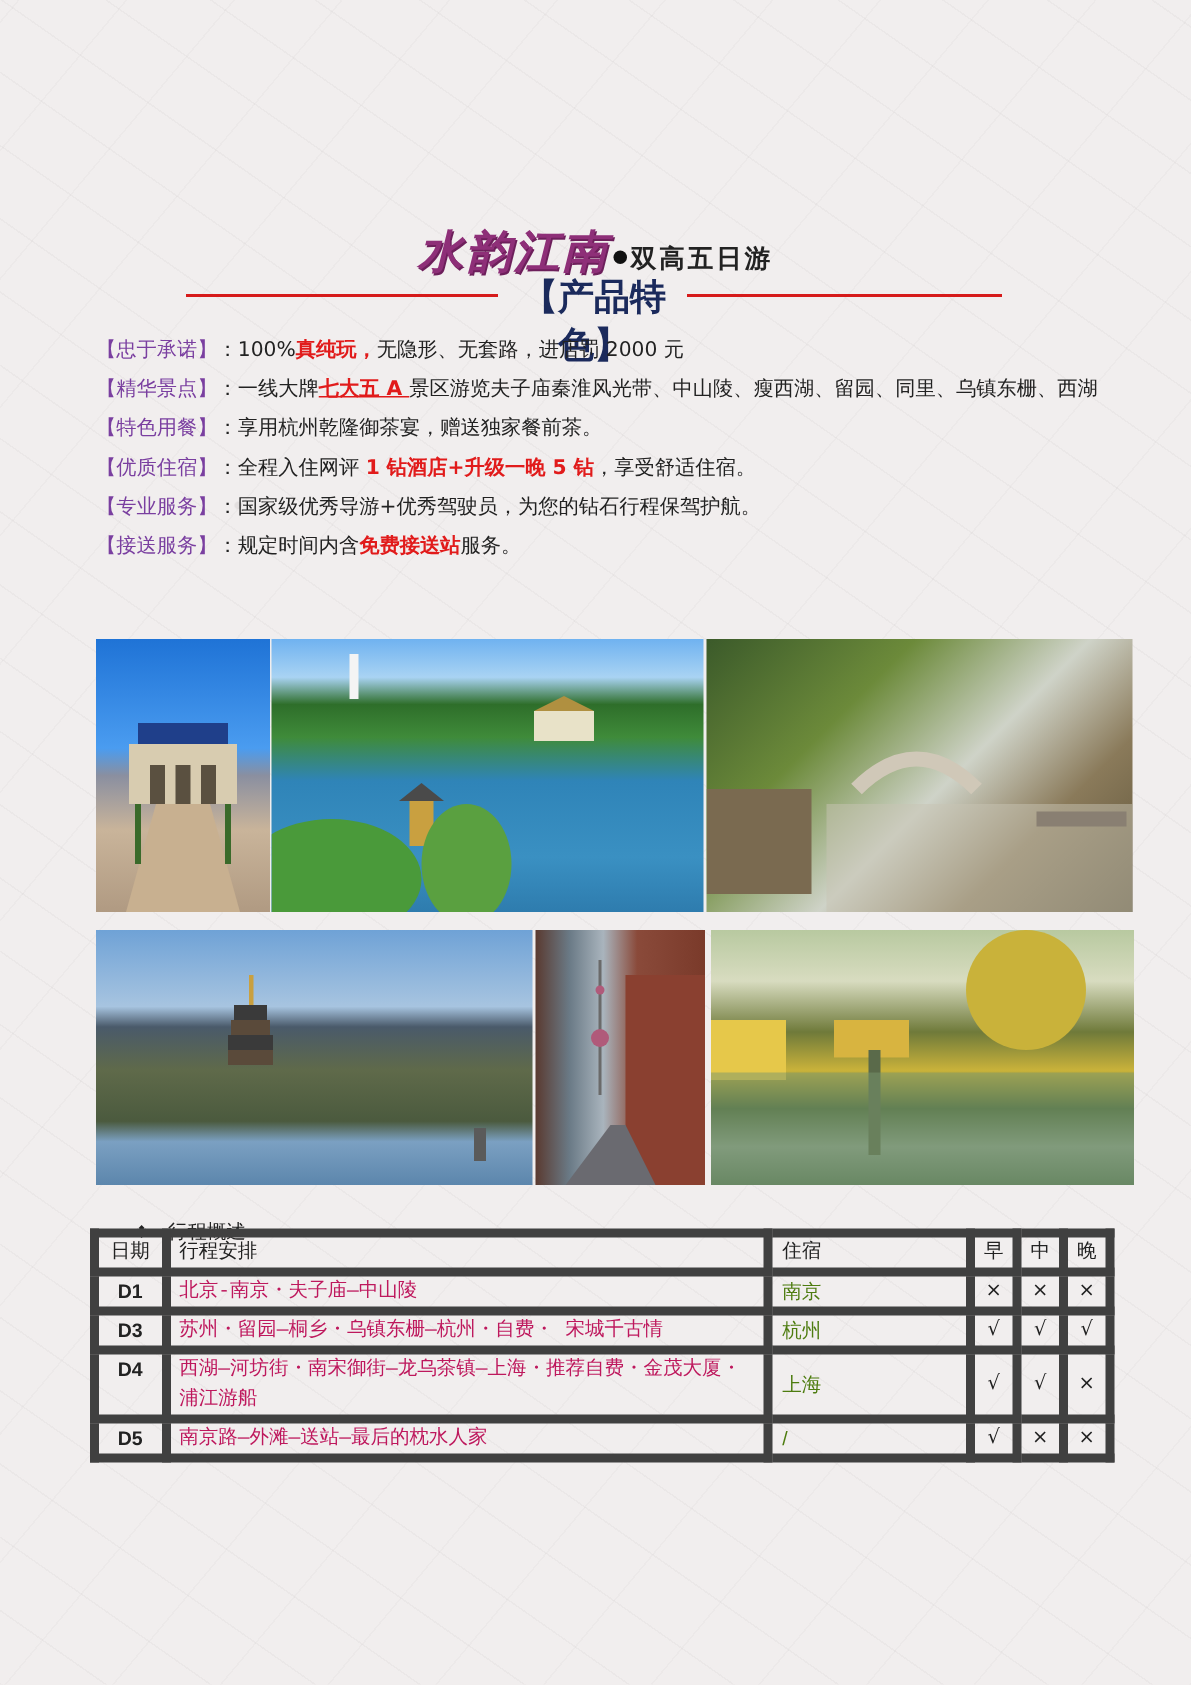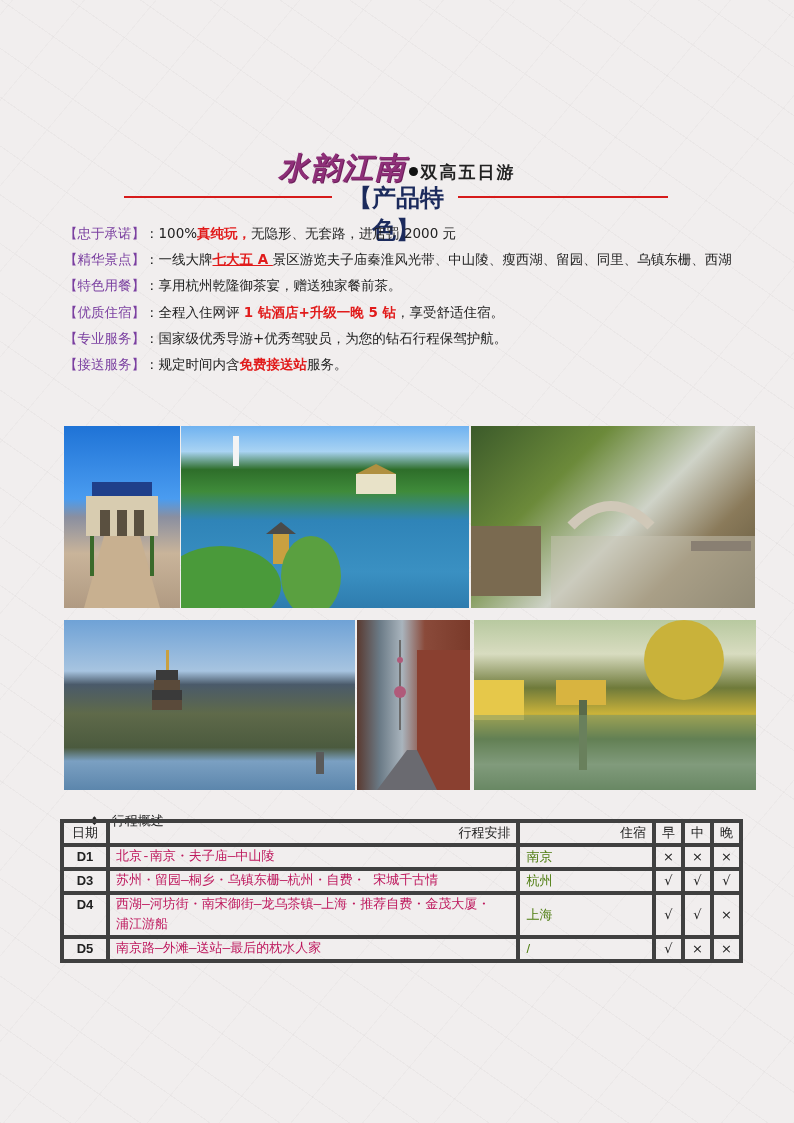--- a/index.html
+++ b/index.html
@@ -47,22 +47,22 @@
     background:linear-gradient(to bottom,#6fa2d6 0%,#a7c4e0 30%,#4a5a6a 38%,#5f6a4a 55%,#4b5a3e 75%,#7ba0c2 83%,#5c86ac 100%); }
   #p5 { left:357px; top:620px; width:113px; height:170px;
     background:linear-gradient(90deg,#5a3a30 0%,#6a7a86 20%,#a9b4bd 40%,#8a4a3a 60%,#7a3a2a 100%); }
   #p6 { left:474px; top:620px; width:282px; height:170px;
     background:linear-gradient(to bottom,#b8c9a0 0%,#d8dcc0 20%,#6f7a3a 40%,#c9b23a 55%,#4d6a3a 70%,#8aa08a 85%,#5a7a5a 100%); }
 
   .itin-head { position:absolute; left:64px; top:812px; font-size:13px;margin-left:25px; }
   .itin-head .bullet { margin-right:12px; font-size:12px; }
 
   table.itin { position:absolute; left:60px; top:819px; width:683px; border-collapse:collapse; font-size:13px; }
-  table.itin td, table.itin th { border:4px solid #404040; padding:0 6px; height:20px; line-height:20px; }
-  table.itin th { font-weight:normal; text-align:right; }
+  table.itin td, table.itin th { border:6px solid #404040; padding:0 6px; height:20px; line-height:20px; }
+  table.itin th { font-weight:normal; text-align:left; }
   table.itin .day { width:30px; text-align:center; font-weight:bold; font-family:"Liberation Sans", sans-serif; }
   table.itin .plan { width:396px; color:#be185d; font-family:Liberation Mono, monospace; }
   table.itin .stay { width:120px; color:#4d7c0f; font-family:Liberation Sans, sans-serif; }
   table.itin .meal { width:11px; text-align:center; }
   table.itin tr.tall td { height:40px; line-height:20px; }
 </style>
 </head>
 <body>
 
 <div class="title-row">

